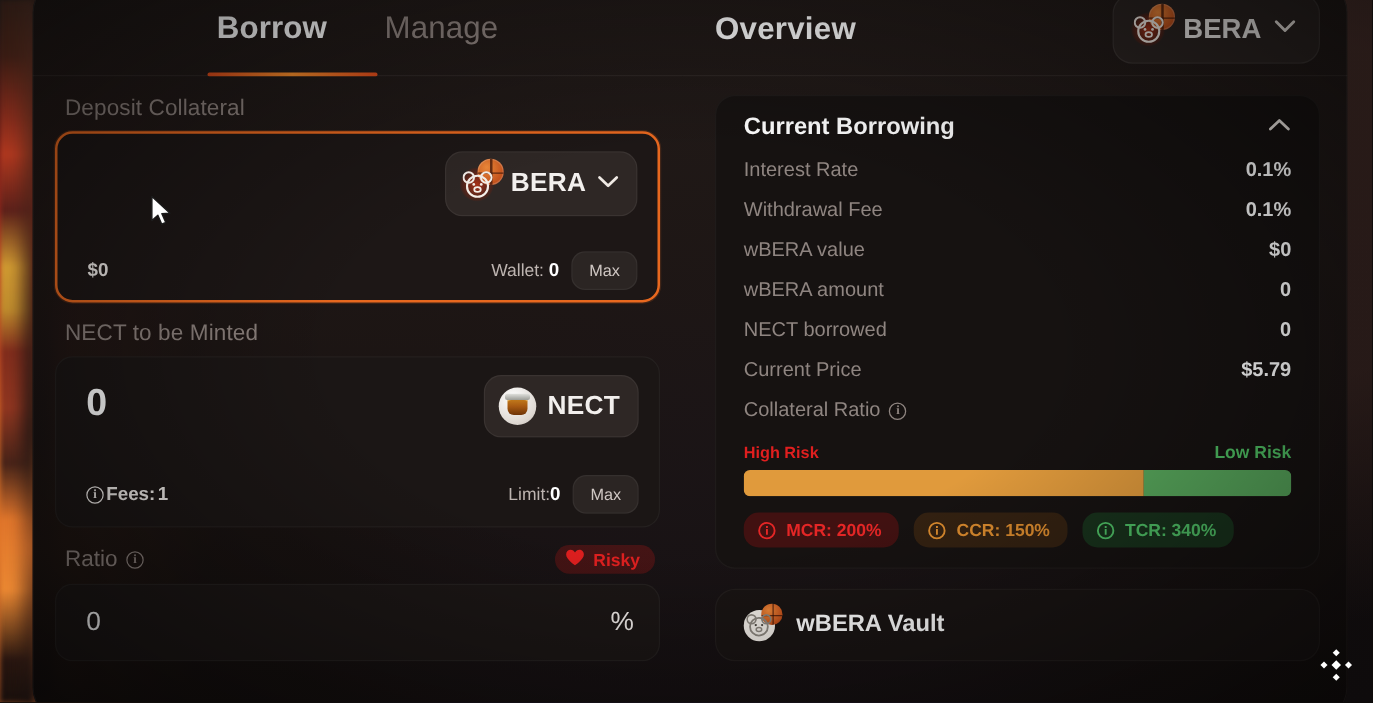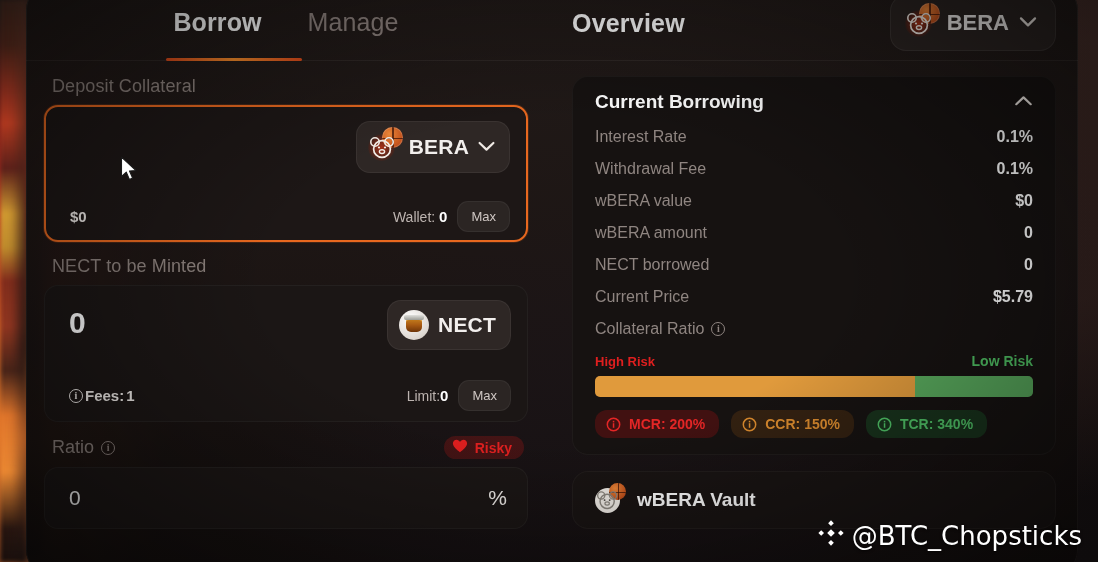--- a/index.html
+++ b/index.html
@@ -629,16 +629,15 @@
       <svg width="26" height="26" viewBox="0 0 26 26">
         <g fill="#ffffff">
           <rect x="10.3" y="10.3" width="5.4" height="5.4" transform="rotate(45 13 13)"></rect>
           <rect x="1.2" y="11.0" width="4.0" height="4.0" transform="rotate(45 3.2 13)"></rect>
           <rect x="20.8" y="11.0" width="4.0" height="4.0" transform="rotate(45 22.8 13)"></rect>
           <rect x="11.0" y="1.2" width="4.0" height="4.0" transform="rotate(45 13 3.2)"></rect>
           <rect x="11.0" y="20.8" width="4.0" height="4.0" transform="rotate(45 13 22.8)"></rect>
         </g>
       </svg>
     </span>
-    <span>@BTC_Chopsticks</span>
   </div>
 
 </div>
 
 </body></html>

